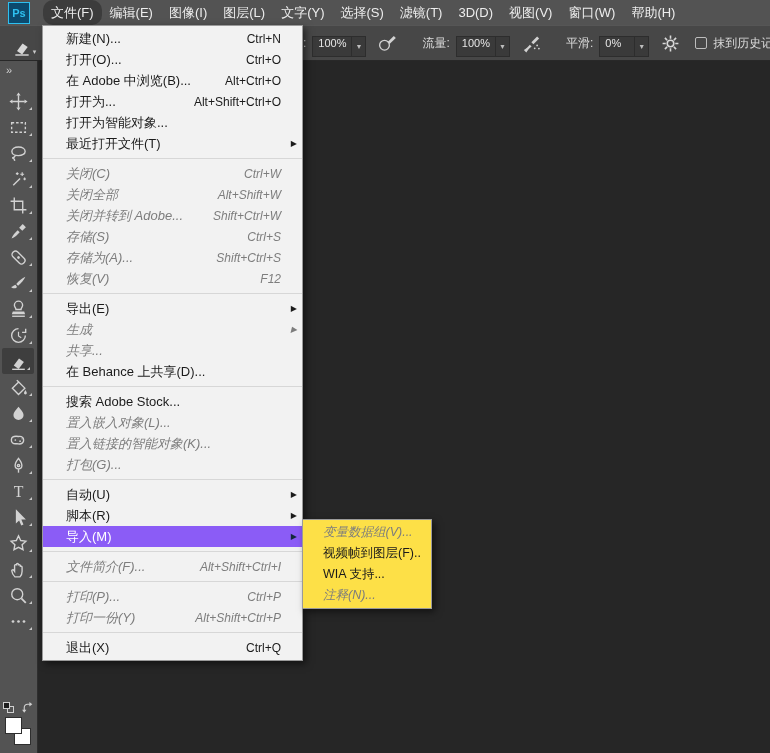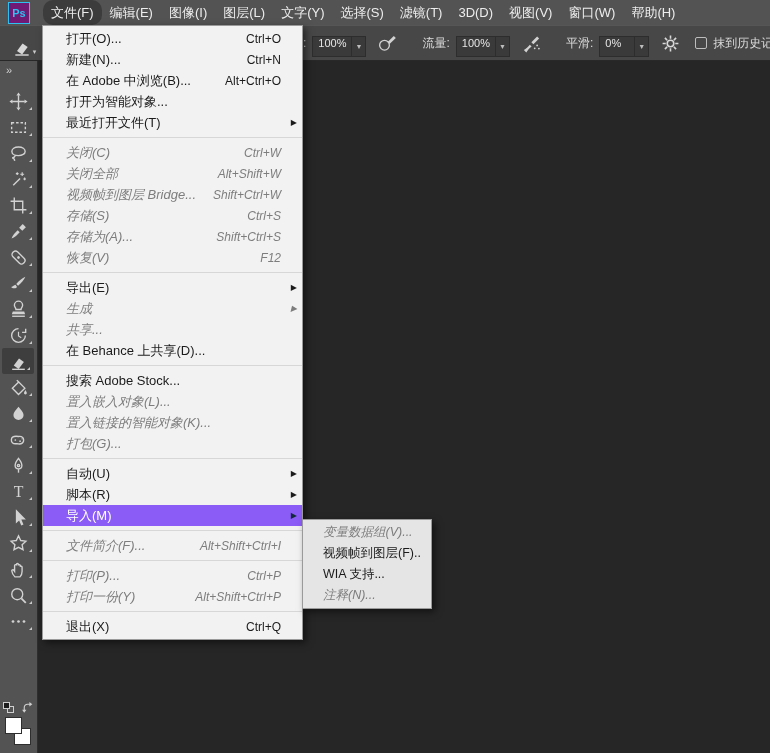--- a/index.html
+++ b/index.html
@@ -11,21 +11,21 @@
     -webkit-font-smoothing:antialiased;
   }
 
   
   .menubar {
     position:absolute; left:0; top:0; right:0; height:25px;
     background:#535353; display:flex; align-items:center; z-index:10;
   }
   .ps-logo {
     width:22px; height:22px; margin:0 13px 0 8px;
-    background:#701a75; border:1px solid #2ec0f0;
+    background:#0c4a6e; border:1px solid #2ec0f0;
     color:#2ec0f0; font-size:11px; font-weight:bold;
     display:flex; align-items:center; justify-content:center;
   }
   .menubar-items { display:flex; height:100%; }
   .mb-item {
     display:flex; align-items:center; padding:0 8px; height:100%;
     color:#ededed; font-size:13px; cursor:default; white-space:nowrap;
   }
   .mb-item.active { background:#3c3c3c;border-radius:10px; }
 
@@ -107,21 +107,21 @@
   .mi .lbl { flex:1; overflow:hidden; }
   .mi .sc { font-size:12px; text-align:right; padding-right:4px; }
   .mi .arr { width:12px; text-align:right; font-size:8px; color:#1b1b1b; }
   .mi.dis, .mi.dis .arr { color:#7d7d7d;font-style:italic; }
   .mi.hl { background:#8b5cf6; color:#ffffff; }
   .mi.hl .arr { color:#13293c; }
   .msep { height:1px; background:#d7d7d7; margin:4px 0; }
 
   .submenu-popup {
     position:absolute; left:302px; top:519px; width:130px;
-    background:#e5e5e5; border:1px solid #9a9a9a;
+    background:#fde047; border:1px solid #9a9a9a;
     box-shadow:3px 3px 7px rgba(0,0,0,.5);
     padding:2px 0; z-index:60;
   }
   .submenu-popup .mi { padding:0 10px 0 20px; font-size:12.5px; }
 
   svg { display:block; }
 </style>
 </head>
 <body>
 
@@ -392,35 +392,40 @@
       <span class="sw front"></span>
     </div>
 
   </div>
 </div>
 
 <div class="workspace"></div>
 
 <div class="menu-popup" id="fileMenu">
     <div class="mi">
+      <span class="lbl">新建(N)...</span>
+      <span class="sc">Ctrl+N</span>
+      <span class="arr"></span>
+    </div>
+    <div class="mi">
       <span class="lbl">打开(O)...</span>
       <span class="sc">Ctrl+O</span>
       <span class="arr"></span>
     </div>
     <div class="mi">
-      <span class="lbl">新建(N)...</span>
-      <span class="sc">Ctrl+N</span>
-      <span class="arr"></span>
-    </div>
-    <div class="mi">
       <span class="lbl">在 Adobe 中浏览(B)...</span>
       <span class="sc">Alt+Ctrl+O</span>
       <span class="arr"></span>
     </div>
     <div class="mi">
+      <span class="lbl">打开为...</span>
+      <span class="sc">Alt+Shift+Ctrl+O</span>
+      <span class="arr"></span>
+    </div>
+    <div class="mi">
       <span class="lbl">打开为智能对象...</span>
       <span class="sc"></span>
       <span class="arr"></span>
     </div>
     <div class="mi">
       <span class="lbl">最近打开文件(T)</span>
       <span class="sc"></span>
       <span class="arr">▶</span>
     </div>
     <div class="msep"></div>
@@ -428,21 +433,21 @@
       <span class="lbl">关闭(C)</span>
       <span class="sc">Ctrl+W</span>
       <span class="arr"></span>
     </div>
     <div class="mi dis">
       <span class="lbl">关闭全部</span>
       <span class="sc">Alt+Shift+W</span>
       <span class="arr"></span>
     </div>
     <div class="mi dis">
-      <span class="lbl">视频帧到图层 Bridge...</span>
+      <span class="lbl">关闭并转到 Adobe...</span>
       <span class="sc">Shift+Ctrl+W</span>
       <span class="arr"></span>
     </div>
     <div class="mi dis">
       <span class="lbl">存储(S)</span>
       <span class="sc">Ctrl+S</span>
       <span class="arr"></span>
     </div>
     <div class="mi dis">
       <span class="lbl">存储为(A)...</span>

